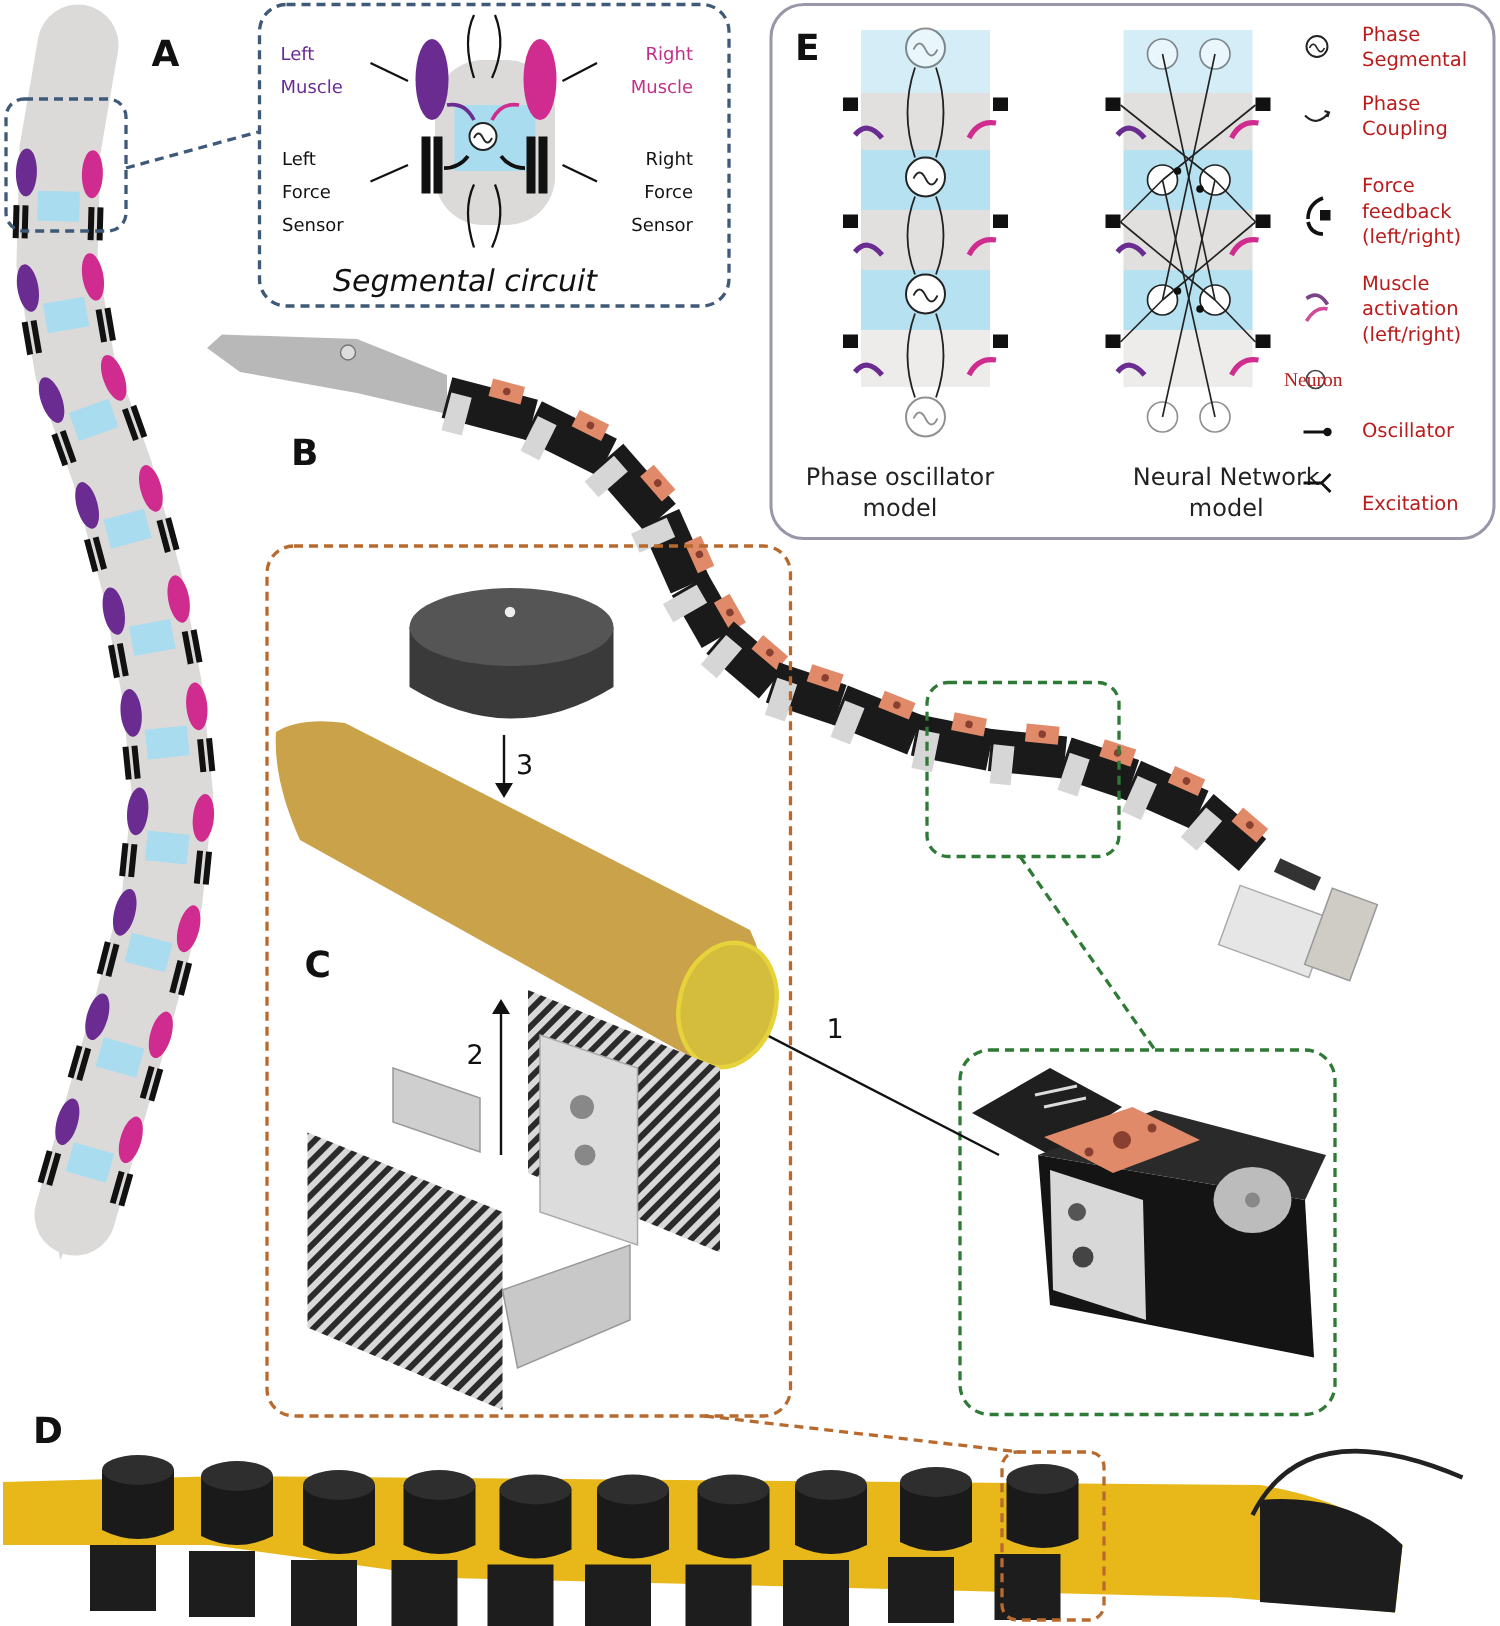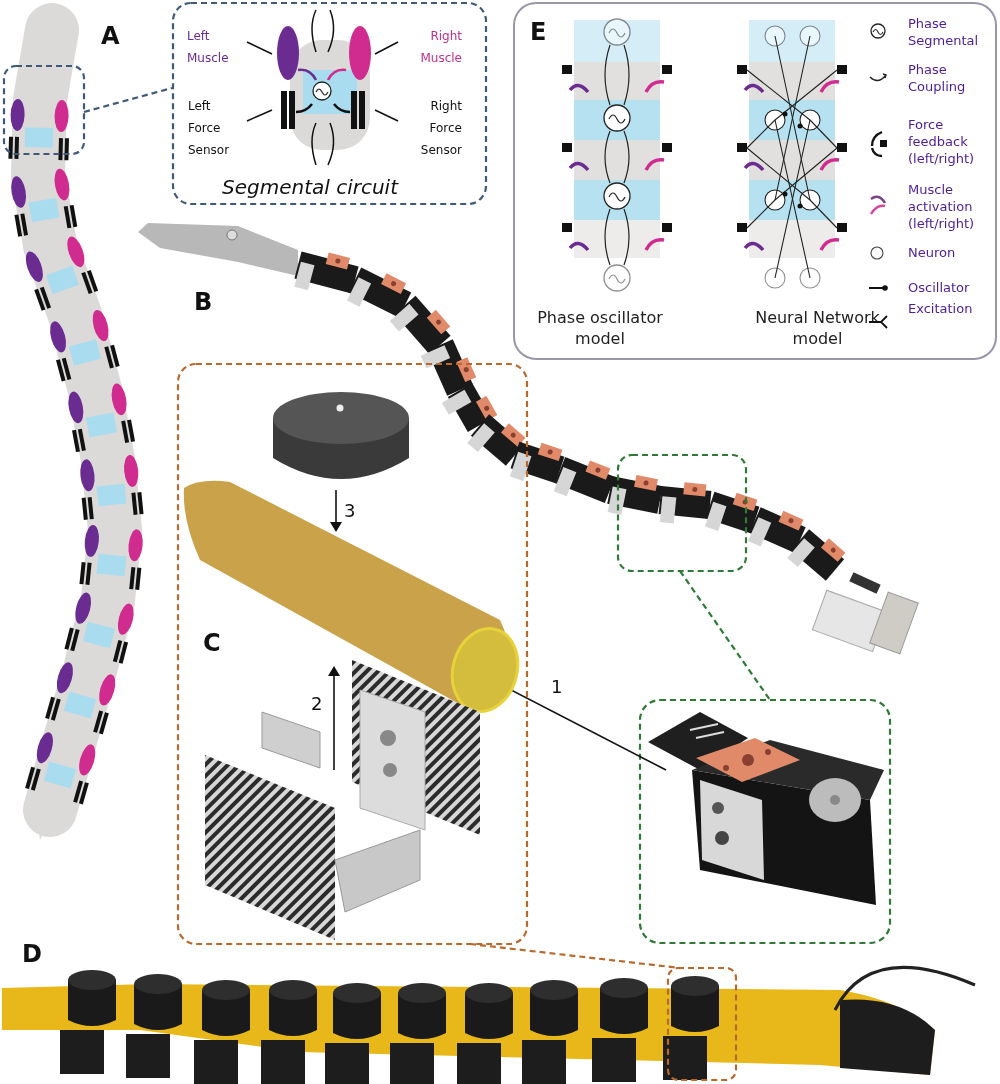--- a/index.html
+++ b/index.html
@@ -1,21 +1,21 @@
 <!DOCTYPE html>
 <html><head>
 <meta charset="utf-8">
 <style>
   html,body{margin:0;padding:0;background:#fff;}
   body{width:1000px;height:1084px;position:relative;overflow:hidden;font-family:"DejaVu Sans",sans-serif;color:#111;}
   .abs{position:absolute;}
   .panel-label{position:absolute;font-family:"DejaVu Sans",sans-serif;font-weight:bold;font-size:24px;color:#111;}
   svg{position:absolute;left:0;top:0;overflow:visible;}
   .seg-text{position:absolute;font-size:12px;line-height:22px;}
-  .leg-text{position:absolute;font-size:13px;line-height:17px;color:#4c1d95;}
+  .leg-text{position:absolute;font-size:13px;line-height:17px;color:#b91c1c;}
   .model-cap{position:absolute;font-size:16px;line-height:21px;text-align:center;color:#222;}
   .num{position:absolute;font-size:18px;color:#111;}
 </style>
 </head>
 <body>
 
 <div class="panel-label" style="left:101px;top:22px;">A</div>
 
 <svg width="1000" height="1084">
   <g id="a-body">
@@ -300,27 +300,27 @@
     <div class="leg-text" style="left: 908px; top: 116px;">
       <div>Force</div>
       <div>feedback</div>
       <div>(left/right)</div>
     </div>
     <div class="leg-text" style="left: 908px; top: 181px;">
       <div>Muscle</div>
       <div>activation</div>
       <div>(left/right)</div>
     </div>
-    <div class="leg-text" style="left: 908px; top: 244px;">
+    <div class="leg-text" style="left: 856px; top: 244px; font-family: Liberation Serif, serif;">
       <div>Neuron</div>
     </div>
     <div class="leg-text" style="left: 908px; top: 279px;">
       <div>Oscillator</div>
     </div>
-    <div class="leg-text" style="left: 908px; top: 300px; text-align: center;">
+    <div class="leg-text" style="left: 908px; top: 328px; text-align: center;">
       <div>Excitation</div>
     </div>
   </div>
 
 <div class="panel-label" style="left:194px;top:288px;">B</div>
 <svg width="1000" height="1084">
 
   <path d="M138 232 L148 223 L238 226 L298 250 L298 276 L238 262 L160 248 Z" fill="#b8b8b8"></path>
   <circle cx="232" cy="235" r="5" fill="#ddd" stroke="#777"></circle>
   <g id="b-modules">

